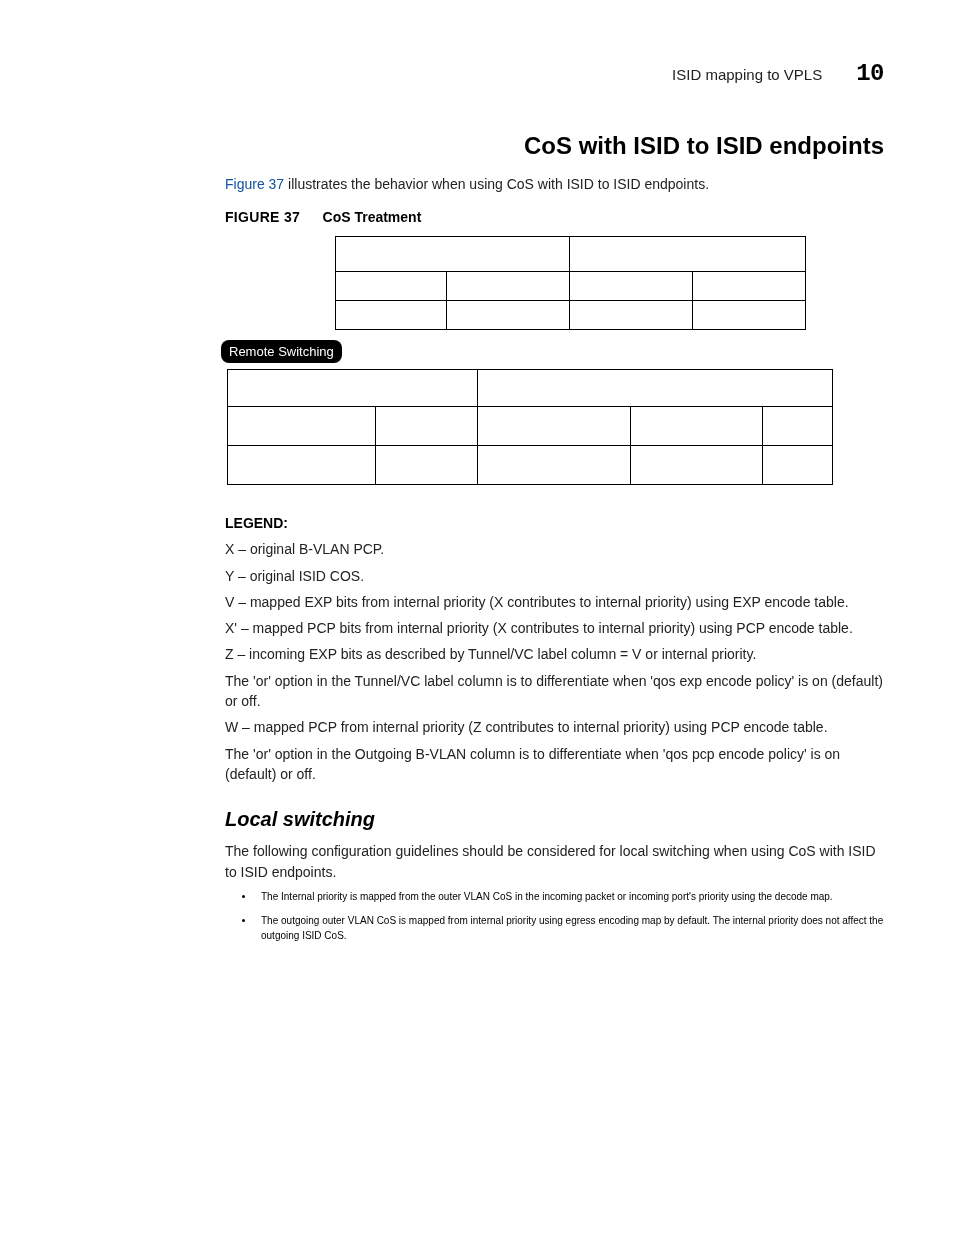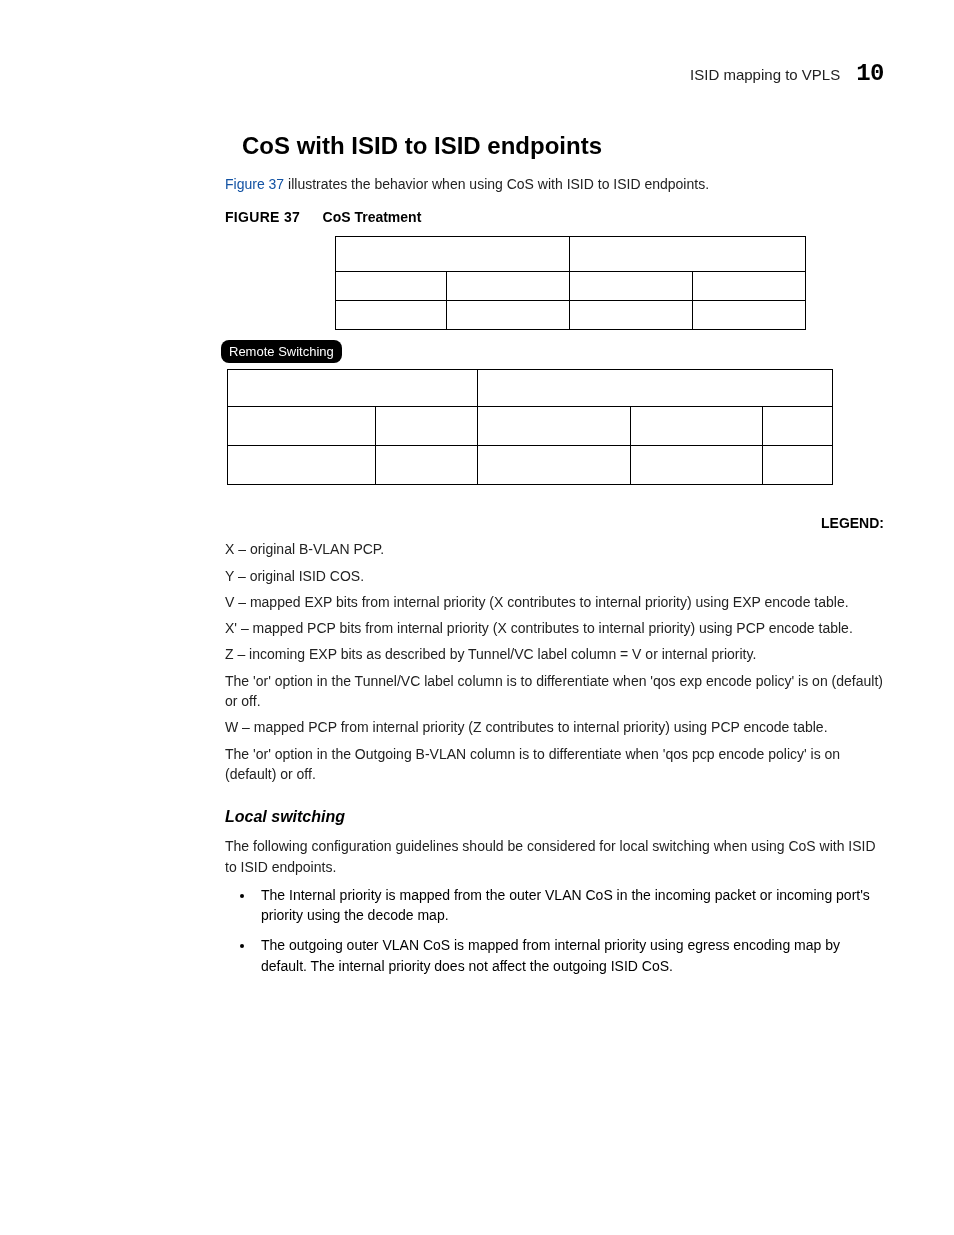--- a/index.html
+++ b/index.html
@@ -16,39 +16,40 @@
     position: relative;
     width: 954px;
     height: 1235px;
     box-sizing: border-box;
     padding: 60px 70px 60px 225px; 
   }
   .header-row {
     display: flex;
     justify-content: flex-end;
     align-items: baseline;
-    gap: 16px;
+    gap: 34px;
     margin-bottom: 45px;
   }
   .header-text {
     font-size: 15px;
     color: #222;
   }
   .chapter-num {
     font-family: Liberation Mono, monospace;
     font-weight: 900;
     font-size: 24px;
     letter-spacing: -0.5px;
   }
   h2.section {
     font-family: "Arial Narrow", Arial, sans-serif;
     font-stretch: condensed;
     font-weight: 700;
     font-size: 24px;
     margin: 0 0 14px 17px;
+    text-align: right;
   }
   p { font-size: 14px; line-height: 1.45; margin: 6px 0; color: #222; }
   a.figref { color: #1252a3; text-decoration: none; }
   .figlabel {
     font-family: "Arial Narrow", Arial, sans-serif;
     font-stretch: condensed;
     font-weight: 700;
     font-size: 14px;
     letter-spacing: 0.3px;
   }
@@ -98,34 +99,33 @@
   .fig-bot .wa { width: 145px; }
   .fig-bot .wb { width: 100px; }
   .fig-bot .wc { width: 150px; }
   .fig-bot .wd { width: 130px; }
   .fig-bot .we { width: 68px; }
 
   .legend-head {
     font-weight: 700;
     font-size: 14px;
     margin: 12px 0 8px 0;
-    text-align: right;
   }
 
   h3.subsection {
     font-family: "Arial Narrow", Arial, sans-serif;
     font-style: italic;
     font-stretch: condensed;
     font-weight: 600;
-    font-size: 16px;
+    font-size: 20px;
     margin: 24px 0 10px 0;
   }
   ul.bullets { margin: 8px 0 0 0; padding-left: 30px; }
   ul.bullets li {
-    font-size: 14px;
+    font-size: 10px;
     line-height: 1.45;
     margin-bottom: 10px;
     padding-left: 6px;
   }
 </style>
 </head>
 <body>
 
 <div class="page">
 

